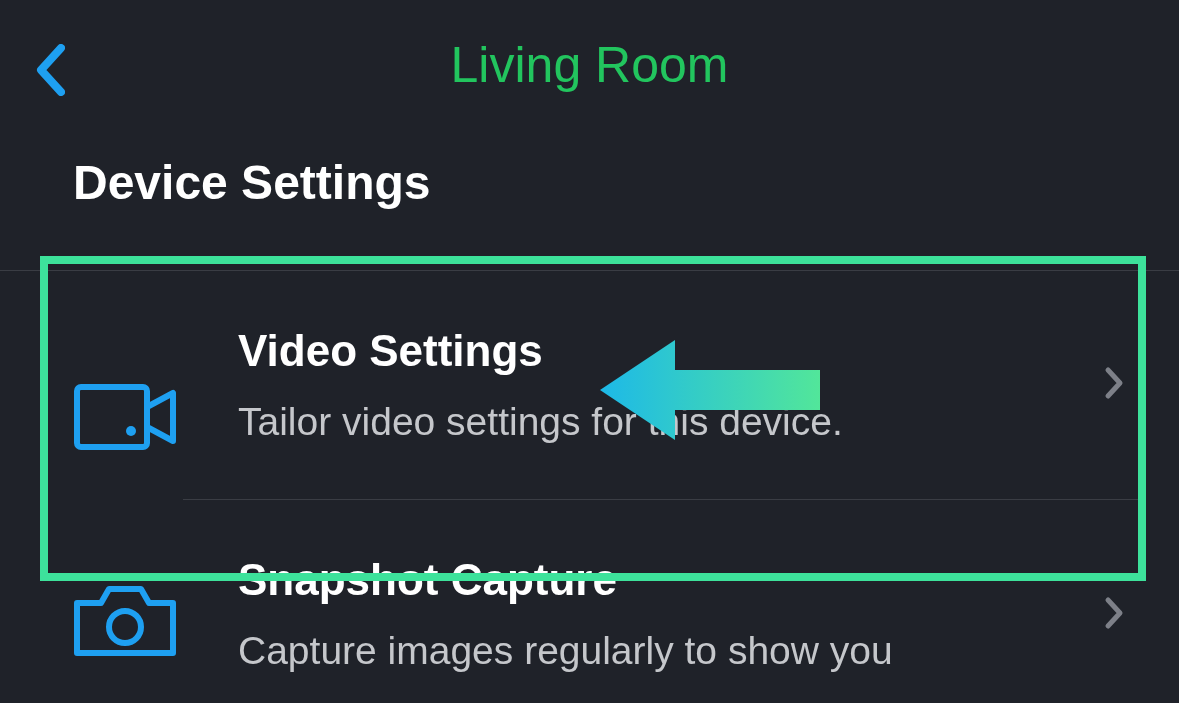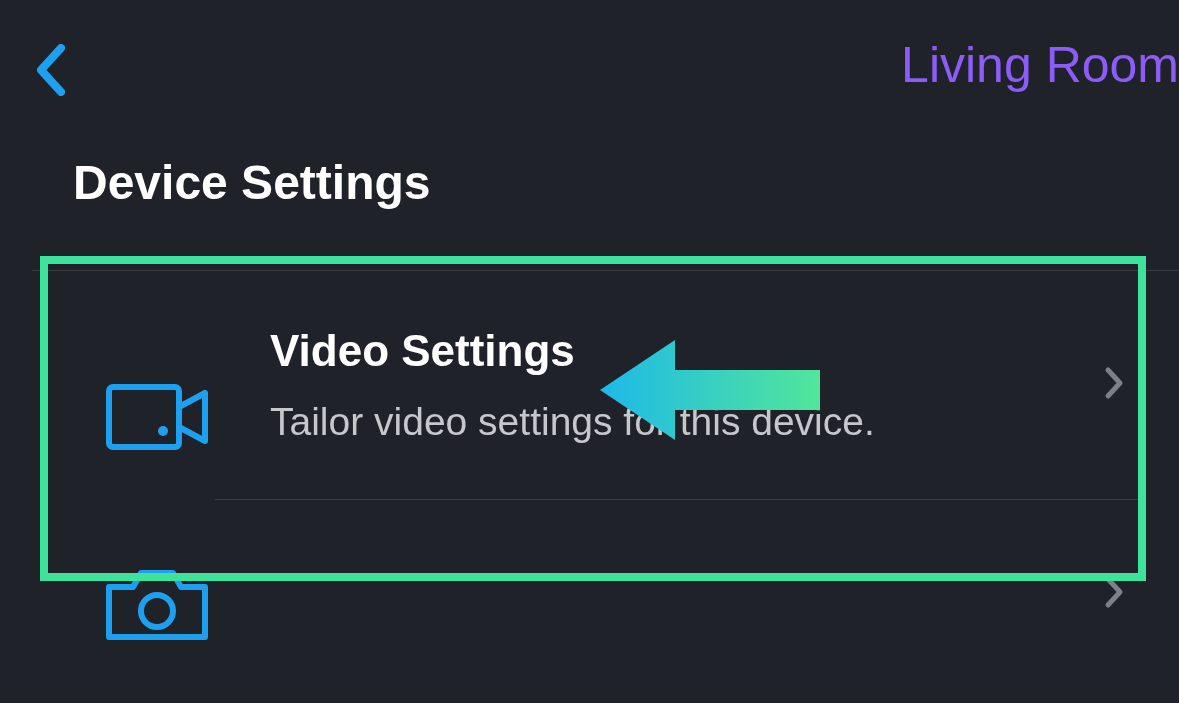--- a/index.html
+++ b/index.html
@@ -23,36 +23,35 @@
       top: 40px;
       width: 50px;
       height: 60px;
       display: flex;
       align-items: center;
       justify-content: center;
       cursor: pointer;
     }
     .header-title {
       width: 100%;
-      text-align: right;
-      color: #8b5cf6;
+      text-align: center;
+      color: #22c55e;
       font-size: 50px;
       font-weight: 500;
     }
     .section-title {
       color: #ffffff;
       font-size: 48px;
       font-weight: 600;
       padding-left: 73px;
       padding-top: 25px;
       padding-bottom: 60px;
     }
     .list-container {
       border-top: 1px solid #3a3d44;
-      margin-left: 32px;
     }
     .highlight-box {
       position: absolute;
       left: 40px;
       top: 256px;
       width: 1106px;
       height: 325px;
       border: 8px solid #3de29b;
       z-index: 10;
       pointer-events: none;
@@ -154,20 +153,24 @@
     </div>
   </div>
 
   <div class="list-item">
     <div class="item-icon">
       <svg width="105" height="80" viewBox="0 0 105 80">
         <path d="M 4 22 L 28 22 L 36 8 L 68 8 L 76 22 L 100 22 L 100 72 L 4 72 Z" stroke="#1ea0f1" stroke-width="6" fill="none" stroke-linejoin="round"></path>
         <circle cx="52" cy="46" r="16" stroke="#1ea0f1" stroke-width="6" fill="none"></circle>
       </svg>
     </div>
+    <div class="item-body no-border">
+      <div class="item-title">Snapshot Capture</div>
+      <div class="item-subtitle">Capture images regularly to show you</div>
+    </div>
     <div class="chevron" style="top:65%;">
       <svg width="20" height="34" viewBox="0 0 20 34">
         <path d="M 4 4 L 16 17 L 4 30" stroke="#7d8088" stroke-width="5" fill="none" stroke-linecap="round" stroke-linejoin="round"></path>
       </svg>
     </div>
   </div>
 
 </div>
 
 </body></html>

